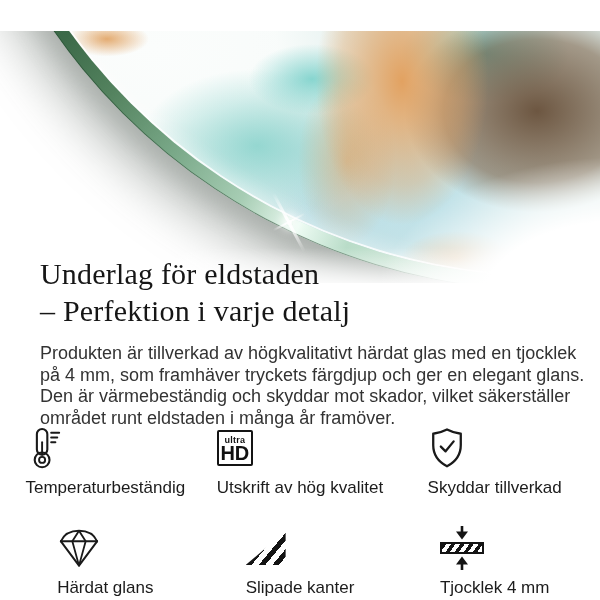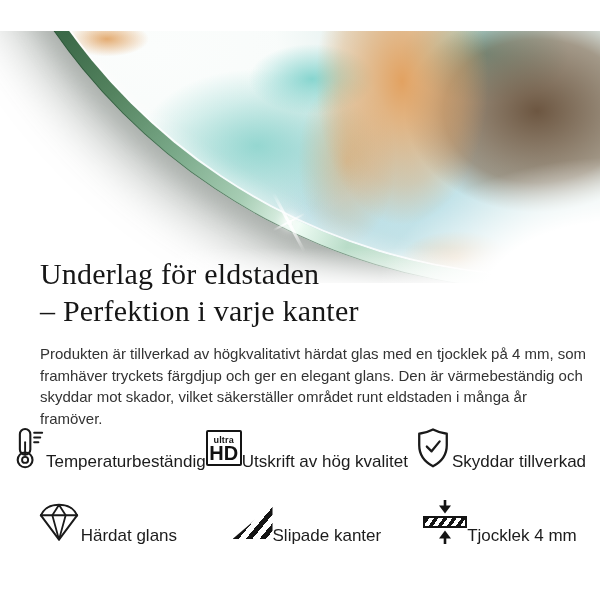--- a/index.html
+++ b/index.html
@@ -76,35 +76,35 @@
   .heading {
     position: absolute; left: 40px; top: 224px;
     font-family: "Liberation Serif", serif;
     font-weight: 400;
     font-size: 30px; line-height: 37px;
     color: #161616;
     letter-spacing: 0.2px;
   }
   .body-text {
     position: absolute; left: 40px; top: 312px; width: 548px;
-    font-size: 15px; line-height: 21.5px;
+    font-size: 18px; line-height: 21.5px;
     color: #333333;
   }
 
   
   .features {
     position: absolute; left: 0; top: 393px; width: 600px;
     display: grid;
     grid-template-columns: repeat(3, 1fr);
     row-gap: 26px;
     justify-items: center;
     padding: 0 8px;
     box-sizing: border-box;
   }
-  .feature { display: flex; flex-direction: row; align-items: flex-end; }
+  .feature { display: flex; flex-direction: column; align-items: flex-start; }
   .icon-box { height: 48px; display: flex; align-items: center; justify-content: center; }
   .feature-label { margin-top: 6px; font-size: 17px; color: #1c1c1c; white-space: nowrap; }
 
   .icon-stroke { stroke: #1a1a1a; fill: none; stroke-linecap: round; stroke-linejoin: round; }
 
   .ultrahd-box {
     width: 32px; height: 32px;
     border: 2.5px solid #141414; border-radius: 2px;
     display: flex; flex-direction: column; align-items: center; justify-content: center;
     background: #fff;
@@ -137,21 +137,21 @@
     <div class="hero-fade"></div>
     <div class="sparkle">
       <div class="ray1"></div>
       <div class="ray2"></div>
       <div class="core"></div>
     </div>
   </div>
 
   <h1 class="heading" style="margin:0;">
     <span>Underlag för eldstaden</span><br>
-    <span>– Perfektion i varje kanter</span>
+    <span>– Perfektion i varje detalj</span>
   </h1>
 
   <p class="body-text" style="margin:0;">Produkten är tillverkad av högkvalitativt härdat glas med en tjocklek på 4 mm, som framhäver tryckets färgdjup och ger en elegant glans. Den är värmebeständig och skyddar mot skador, vilket säkerställer området runt eldstaden i många år framöver.</p>
 
   <div class="features">
 
     <div class="feature">
       <div class="icon-box">
         <svg width="38" height="46" viewBox="0 0 40 46">
           <rect class="icon-stroke" x="12.5" y="3" width="11" height="27" rx="5.5" stroke-width="2.2" fill="#fff"></rect>

